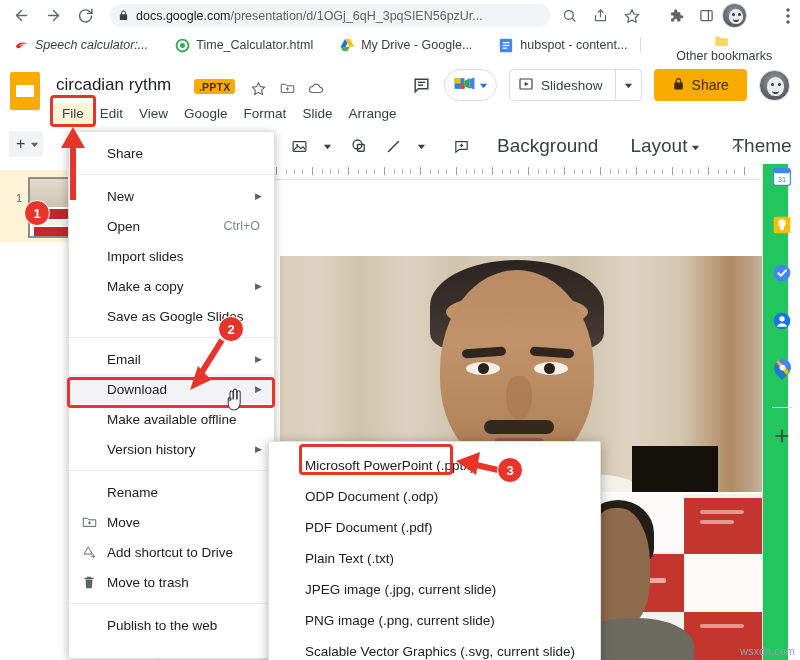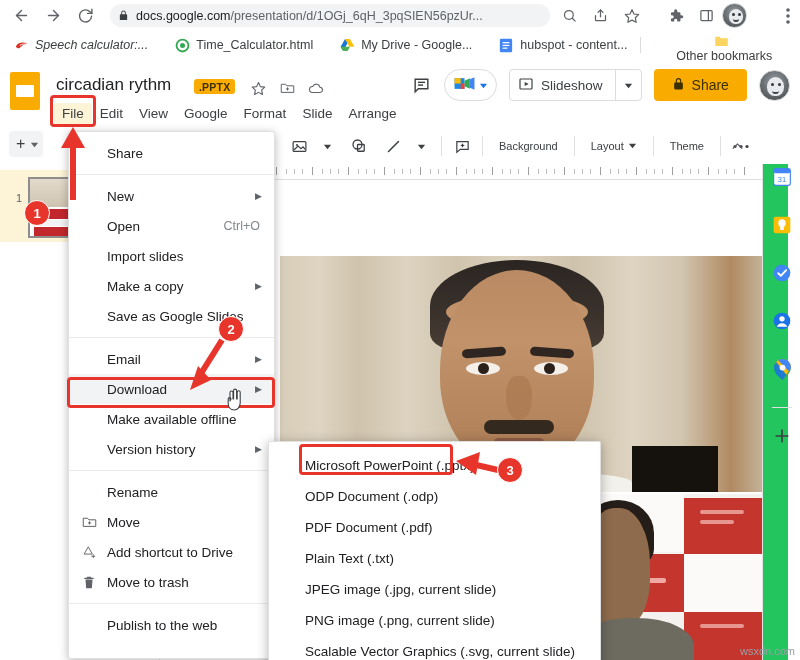--- a/index.html
+++ b/index.html
@@ -135,21 +135,21 @@
 
   
   .toolbar2 {
     position:absolute; left:0; top:67px; width:800px; height:36px;
     display:flex; align-items:center;
   }
   .tb-btn {
     height:28px; min-width:28px; display:flex; align-items:center; justify-content:center;
     color:#3c4043; border-radius:3px; padding:0 4px;
   }
-  .tb-text { font-size:11px; color:#3c4043; padding:0 10px; white-space:nowrap; display:flex; align-items:center; gap:4px;}
+  .tb-text { font-size:19px; color:#3c4043; padding:0 10px; white-space:nowrap; display:flex; align-items:center; gap:4px;}
   .tb-sep { width:1px; height:20px; background:#e0e0e0; margin:0 6px; }
 
   
   .newslide {
     position:absolute; left:9px; top:70px;
     display:flex; align-items:center; background:#f1f3f4; border-radius:4px;
     height:26px; padding:0 4px; gap:2px;
   }
 
   

